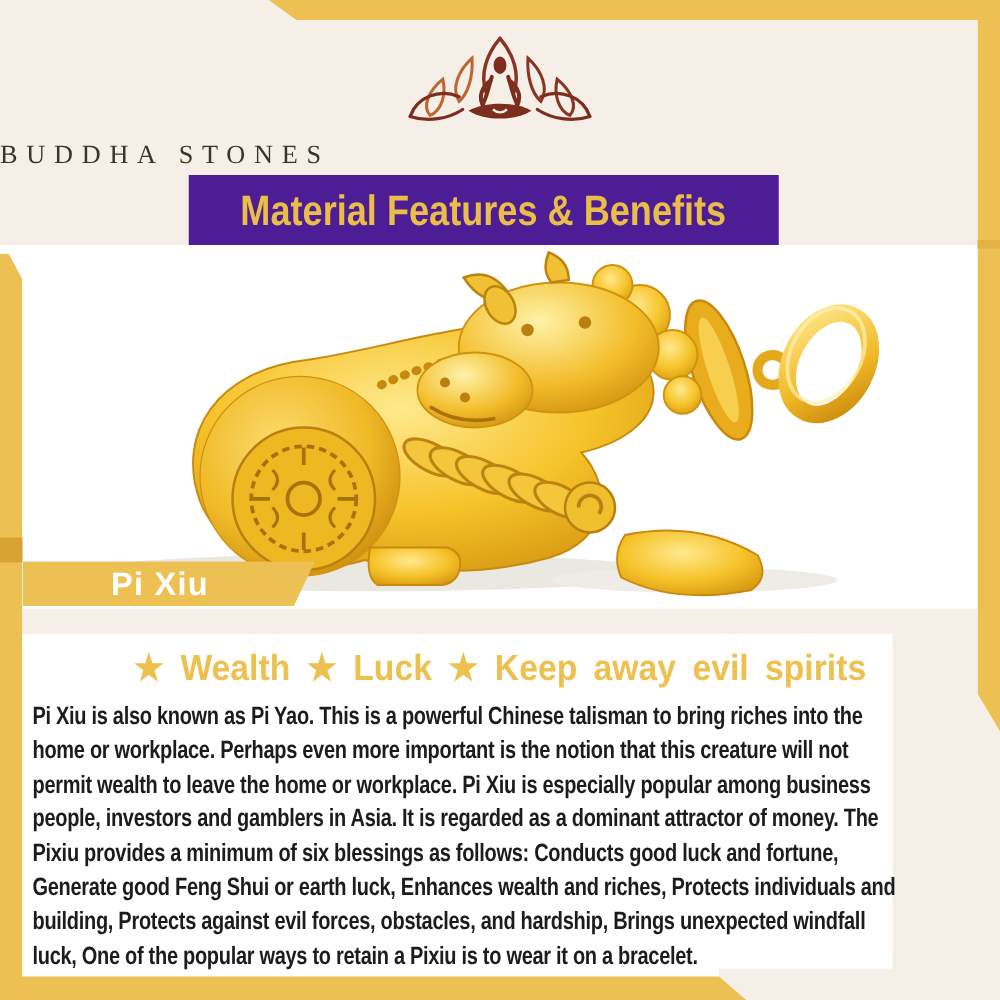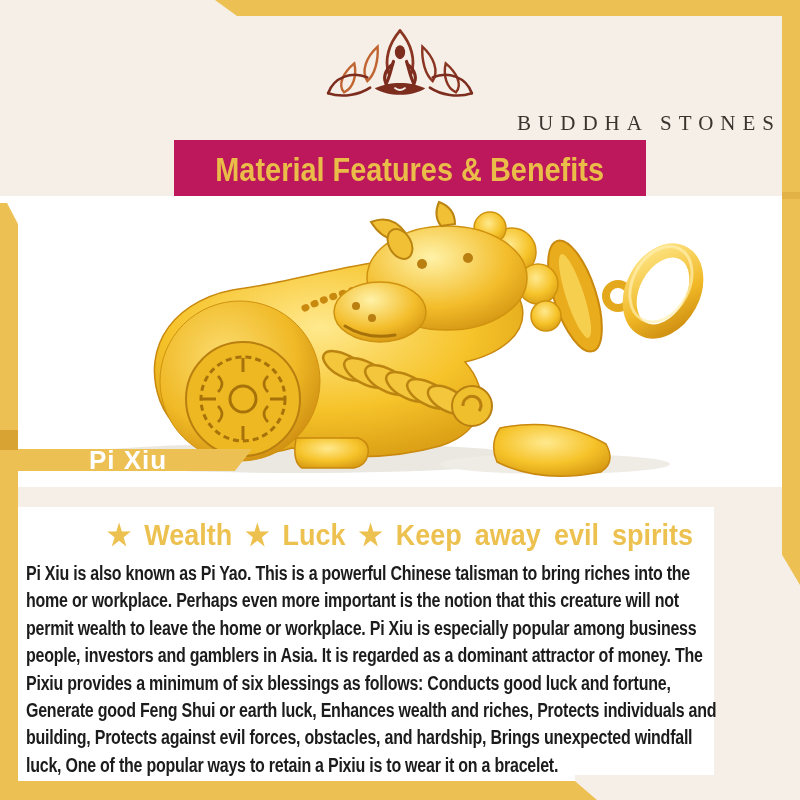--- a/index.html
+++ b/index.html
@@ -24,37 +24,37 @@
   }
   .left-bar-shadow{position:absolute;left:0;top:430px;width:18px;height:20px;background:#d9a334;}
   .footer-bar{
     position:absolute;left:0;top:781px;width:597px;height:19px;background:#ecc052;
     clip-path:polygon(0 0,96.3% 0,100% 100%,0 100%);
   }
   .corner-cream{position:absolute;left:575px;top:775px;width:225px;height:25px;background:#f6efe8;}
   
   .logo-svg{position:absolute;left:312px;top:26px;width:176px;height:84px;}
   .brand-name{
-    position:absolute;left:0;top:111px;width:781px;text-align:right;
+    position:absolute;left:0;top:111px;width:781px;text-align:left;
     font-family:"Liberation Serif",serif;font-size:21px;letter-spacing:7px;
     color:#3a342e;
   }
   .banner-strip{
-    position:absolute;left:174px;top:140px;width:472px;height:58px;background:#be185d;
+    position:absolute;left:151px;top:140px;width:472px;height:58px;background:#4c1d95;
     display:flex;align-items:center;justify-content:center;
   }
   .banner-title{
     font-weight:bold;font-size:34px;color:#eabd49;white-space:nowrap;
     transform:scaleX(.85);transform-origin:center;
   }
   
   .photo-panel{position:absolute;left:0;top:196px;width:782px;height:291px;background:#ffffff;}
   .photo-panel svg{display:block;}
   .pixiu-ribbon{
-    position:absolute;left:18px;top:449px;width:234px;height:22px;background:#ecc052;
+    position:absolute;left:18px;top:449px;width:234px;height:36px;background:#ecc052;
     clip-path:polygon(0 0,100% 0,92.7% 100%,0 100%);
     display:flex;align-items:center;justify-content:center;
   }
   .pixiu-ribbon span{
     color:#ffffff;font-weight:bold;font-size:26px;letter-spacing:1px;padding-right:14px;
   }
   
   .text-panel{position:absolute;left:0;top:507px;width:714px;height:274px;background:#ffffff;}
   .benefits-headline{
     margin-top:6px;width:800px;text-align:center;white-space:nowrap;

